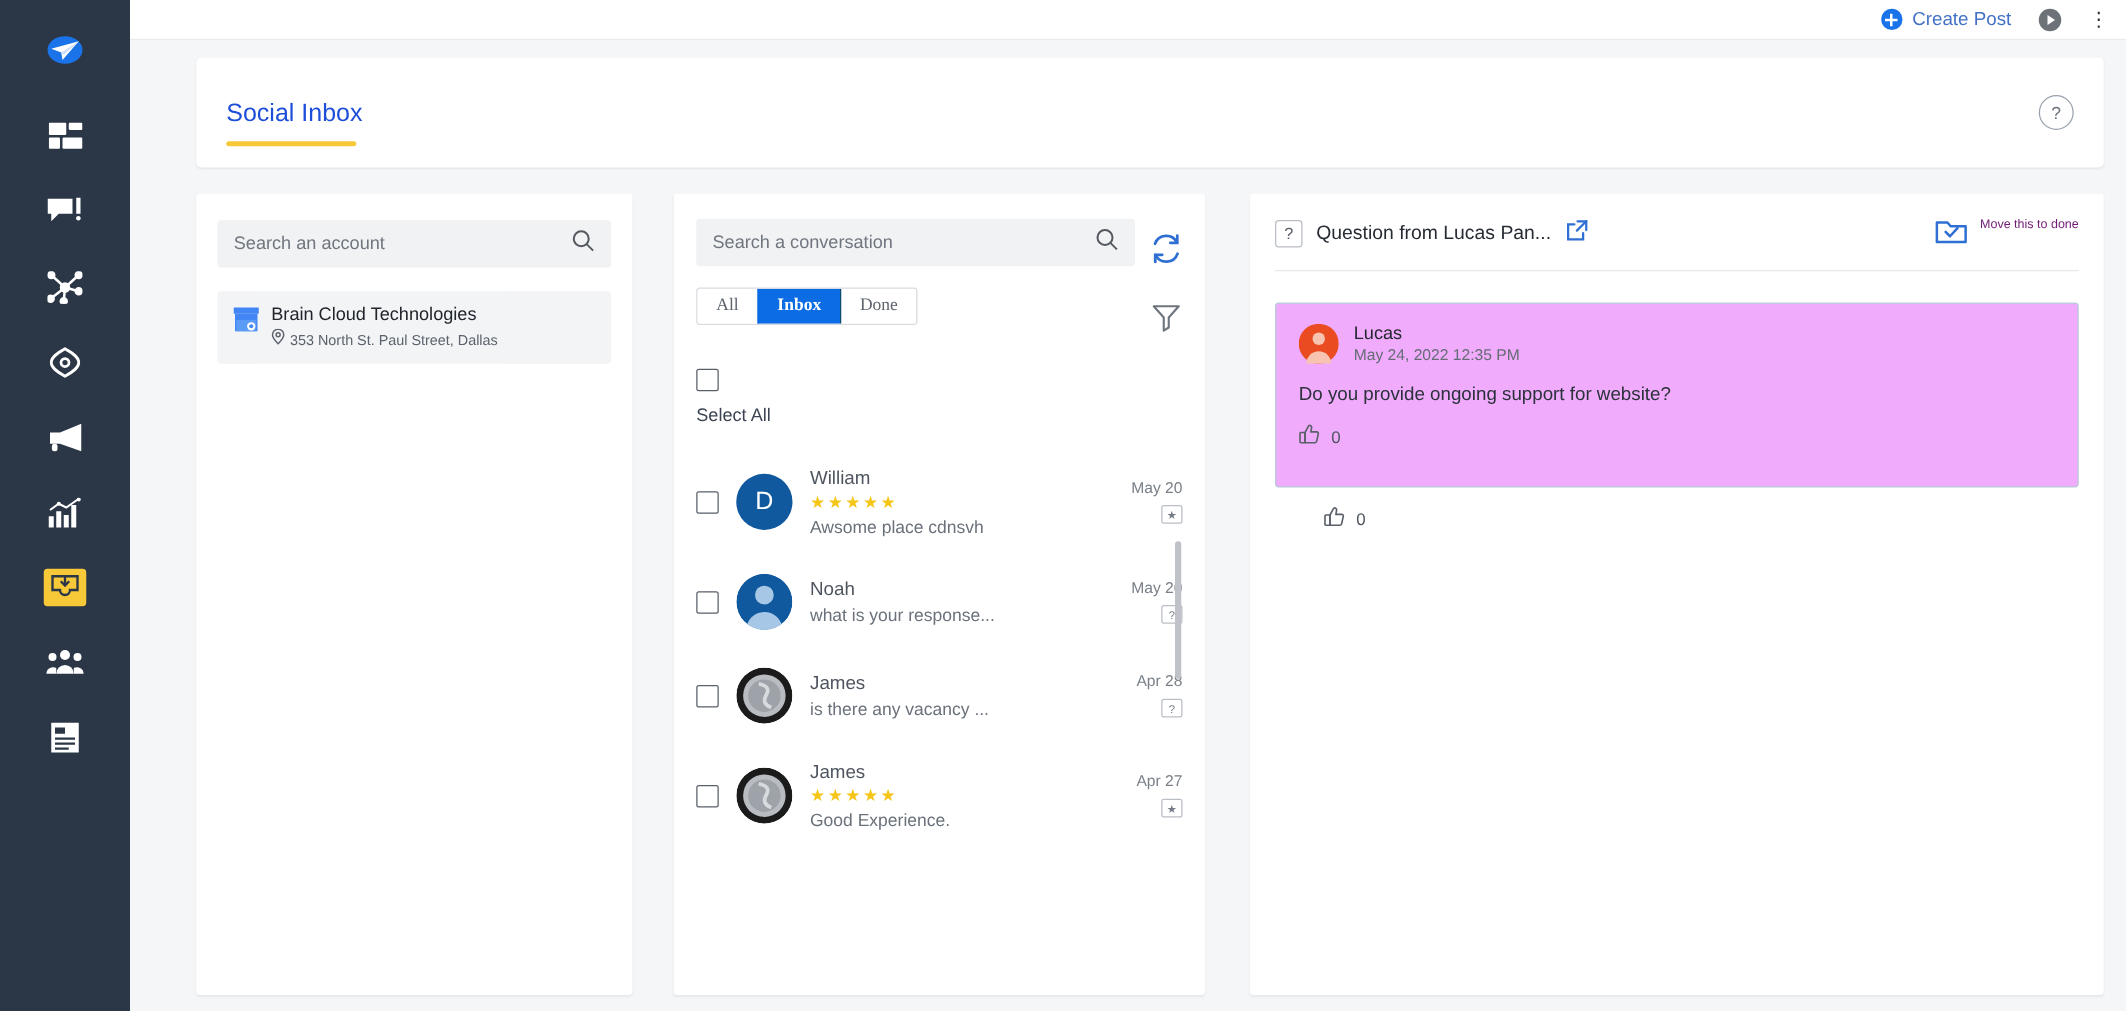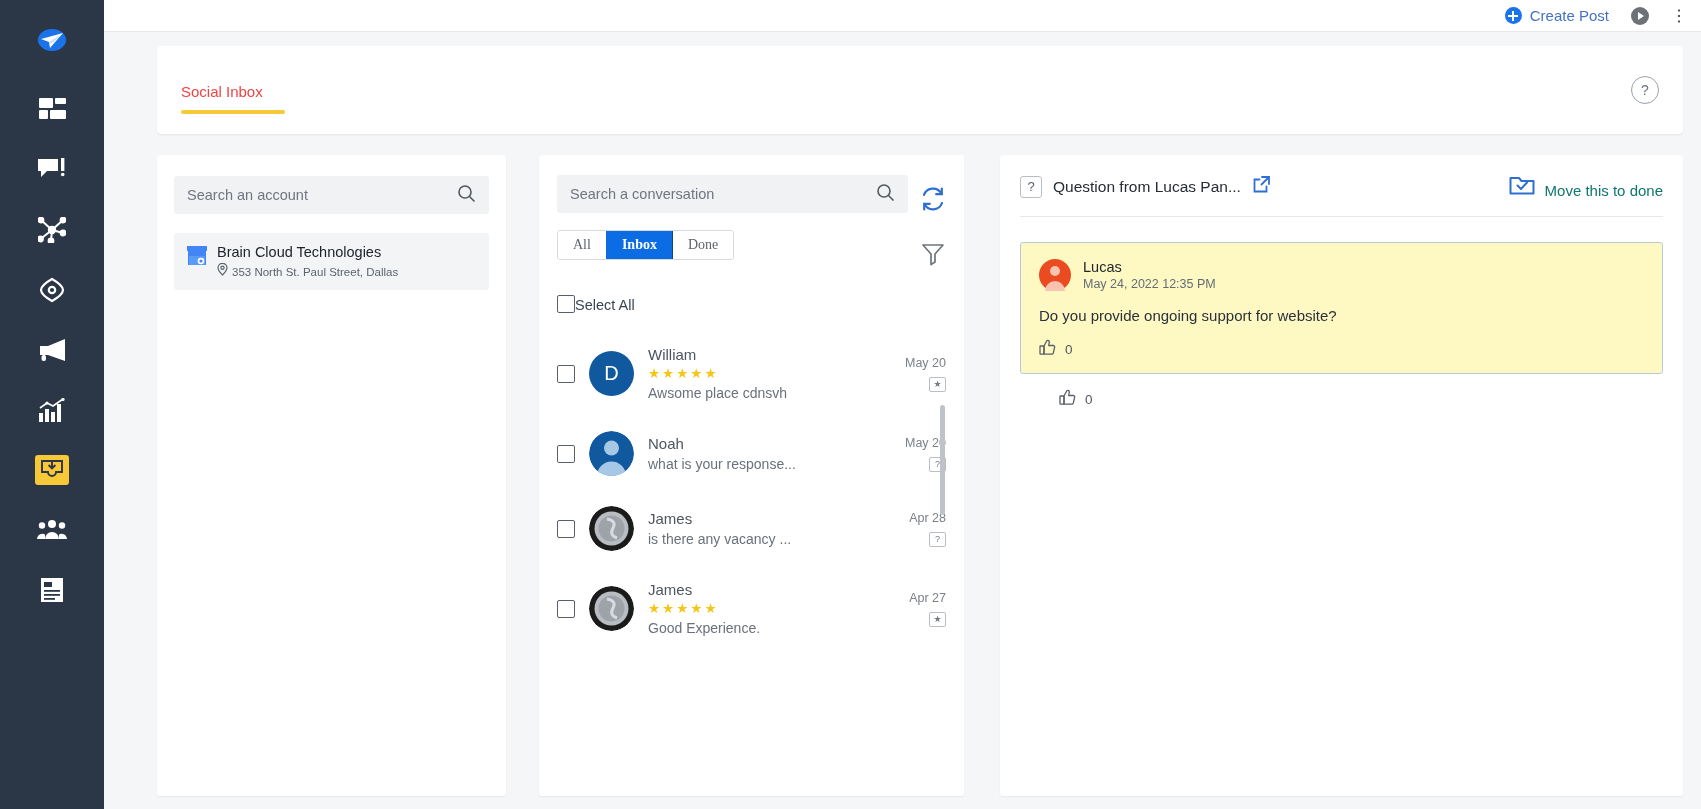--- a/index.html
+++ b/index.html
@@ -70,21 +70,21 @@
 
   
   .titlecard {
     margin: 14px 18px 0 53px;
     background: #fff; border-radius: 4px;
     height: 88px; display: flex; align-items: center; justify-content: space-between;
     padding: 0 24px 0 24px;
     box-shadow: 0 1px 2px rgba(0,0,0,.07);
   }
   .tab-wrap { padding-top: 16px; }
-  .tab-label { font-size: 15px; color: #ef4444; padding-bottom: 10px; display:block; }
+  .tab-label { font-size: 20px; color: #1d4ed8; padding-bottom: 10px; display:block; }
   .tab-underline { height: 4px; background: #f7c838; border-radius: 2px; width: 104px; }
   .help-btn {
     width: 28px; height: 28px; border-radius: 50%;
     border: 1.4px solid #9aa2ad; color: #6b727c;
     display: flex; align-items: center; justify-content: center;
     font-size: 14px; cursor: pointer; background: #fff;
   }
 
   
   .content {
@@ -130,22 +130,22 @@
     font-family: Liberation Serif, serif;
     font-size: 14px; padding: 6px 15px; border: none; background: #fff;
     color: #5d646e; cursor: pointer;
   }
   .seg button + button { border-left: 1px solid #0c4a6e; }
   .seg button.active { background: #0b6ce4; color: #fff; font-weight: bold; border-color: #0b6ce4; }
   .convo-head-right { display: flex; flex-direction: column; align-items: center; gap: 30px; padding-top: 11px; }
   .icon-btn { cursor: pointer; display: flex; }
 
   .selectall {
-    display: flex; align-items: flex-end; 
-    padding: 0 18px; margin-top: 29px;
+    display: flex; align-items: flex-start; gap: 12px;
+    padding: 0 18px; margin-top: 29px; flex-direction: column;
   }
   .cbox {
     width: 18px; height: 18px; border: 1.6px solid #585f69;
     border-radius: 2px; background: #fff; flex: none; cursor: pointer;
   }
   .selectall-label { font-size: 14.5px; color: #3c4453; }
 
   .convo-list { margin-top: 18px; position: relative; }
   .convo-item {
     display: flex; align-items: center; gap: 14px;
@@ -178,25 +178,25 @@
     display: flex; align-items: center; justify-content: space-between;
     padding-bottom: 17px; border-bottom: 1px solid #e6e8eb;
   }
   .detail-title-wrap { display: flex; align-items: center; gap: 11px; }
   .q-badge {
     width: 22px; height: 22px; border: 1px solid #b9bec5; border-radius: 3px;
     display: flex; align-items: center; justify-content: center;
     font-size: 13px; color: #5a6069;
   }
   .detail-title { font-size: 15.5px; color: #272c34; }
-  .move-done { display: flex; align-items: flex-end; gap: 10px; color: #0f766e; font-size: 15px; cursor: pointer; }
+  .move-done { display: flex; align-items: flex-start; gap: 10px; color: #701a75; font-size: 10px; cursor: pointer; }
 
   .msg-card {
     margin-top: 25px; border: 1px solid #b8cad8; border-radius: 3px;
-    padding: 16px 18px 14px 18px; background: #fef9c3;
+    padding: 16px 18px 30px 18px; background: #f0abfc;
   }
   .msg-head { display: flex; align-items: center; gap: 12px; }
   .msg-av { width: 32px; height: 32px; border-radius: 50%; flex: none; }
   .msg-author { font-size: 14.5px; color: #22272e; }
   .msg-time { font-size: 12.5px; color: #656c75; margin-top: 2px; }
   .msg-text { margin-top: 16px; font-size: 15px; color: #2b313a; }
   .likes { display: flex; align-items: center; gap: 9px; margin-top: 15px; color: #4f565f; font-size: 13.5px;}
 
   .reply-row { display: flex; align-items: flex-start; gap: 0; margin-top: 37px; }
   .reply-thumb {

